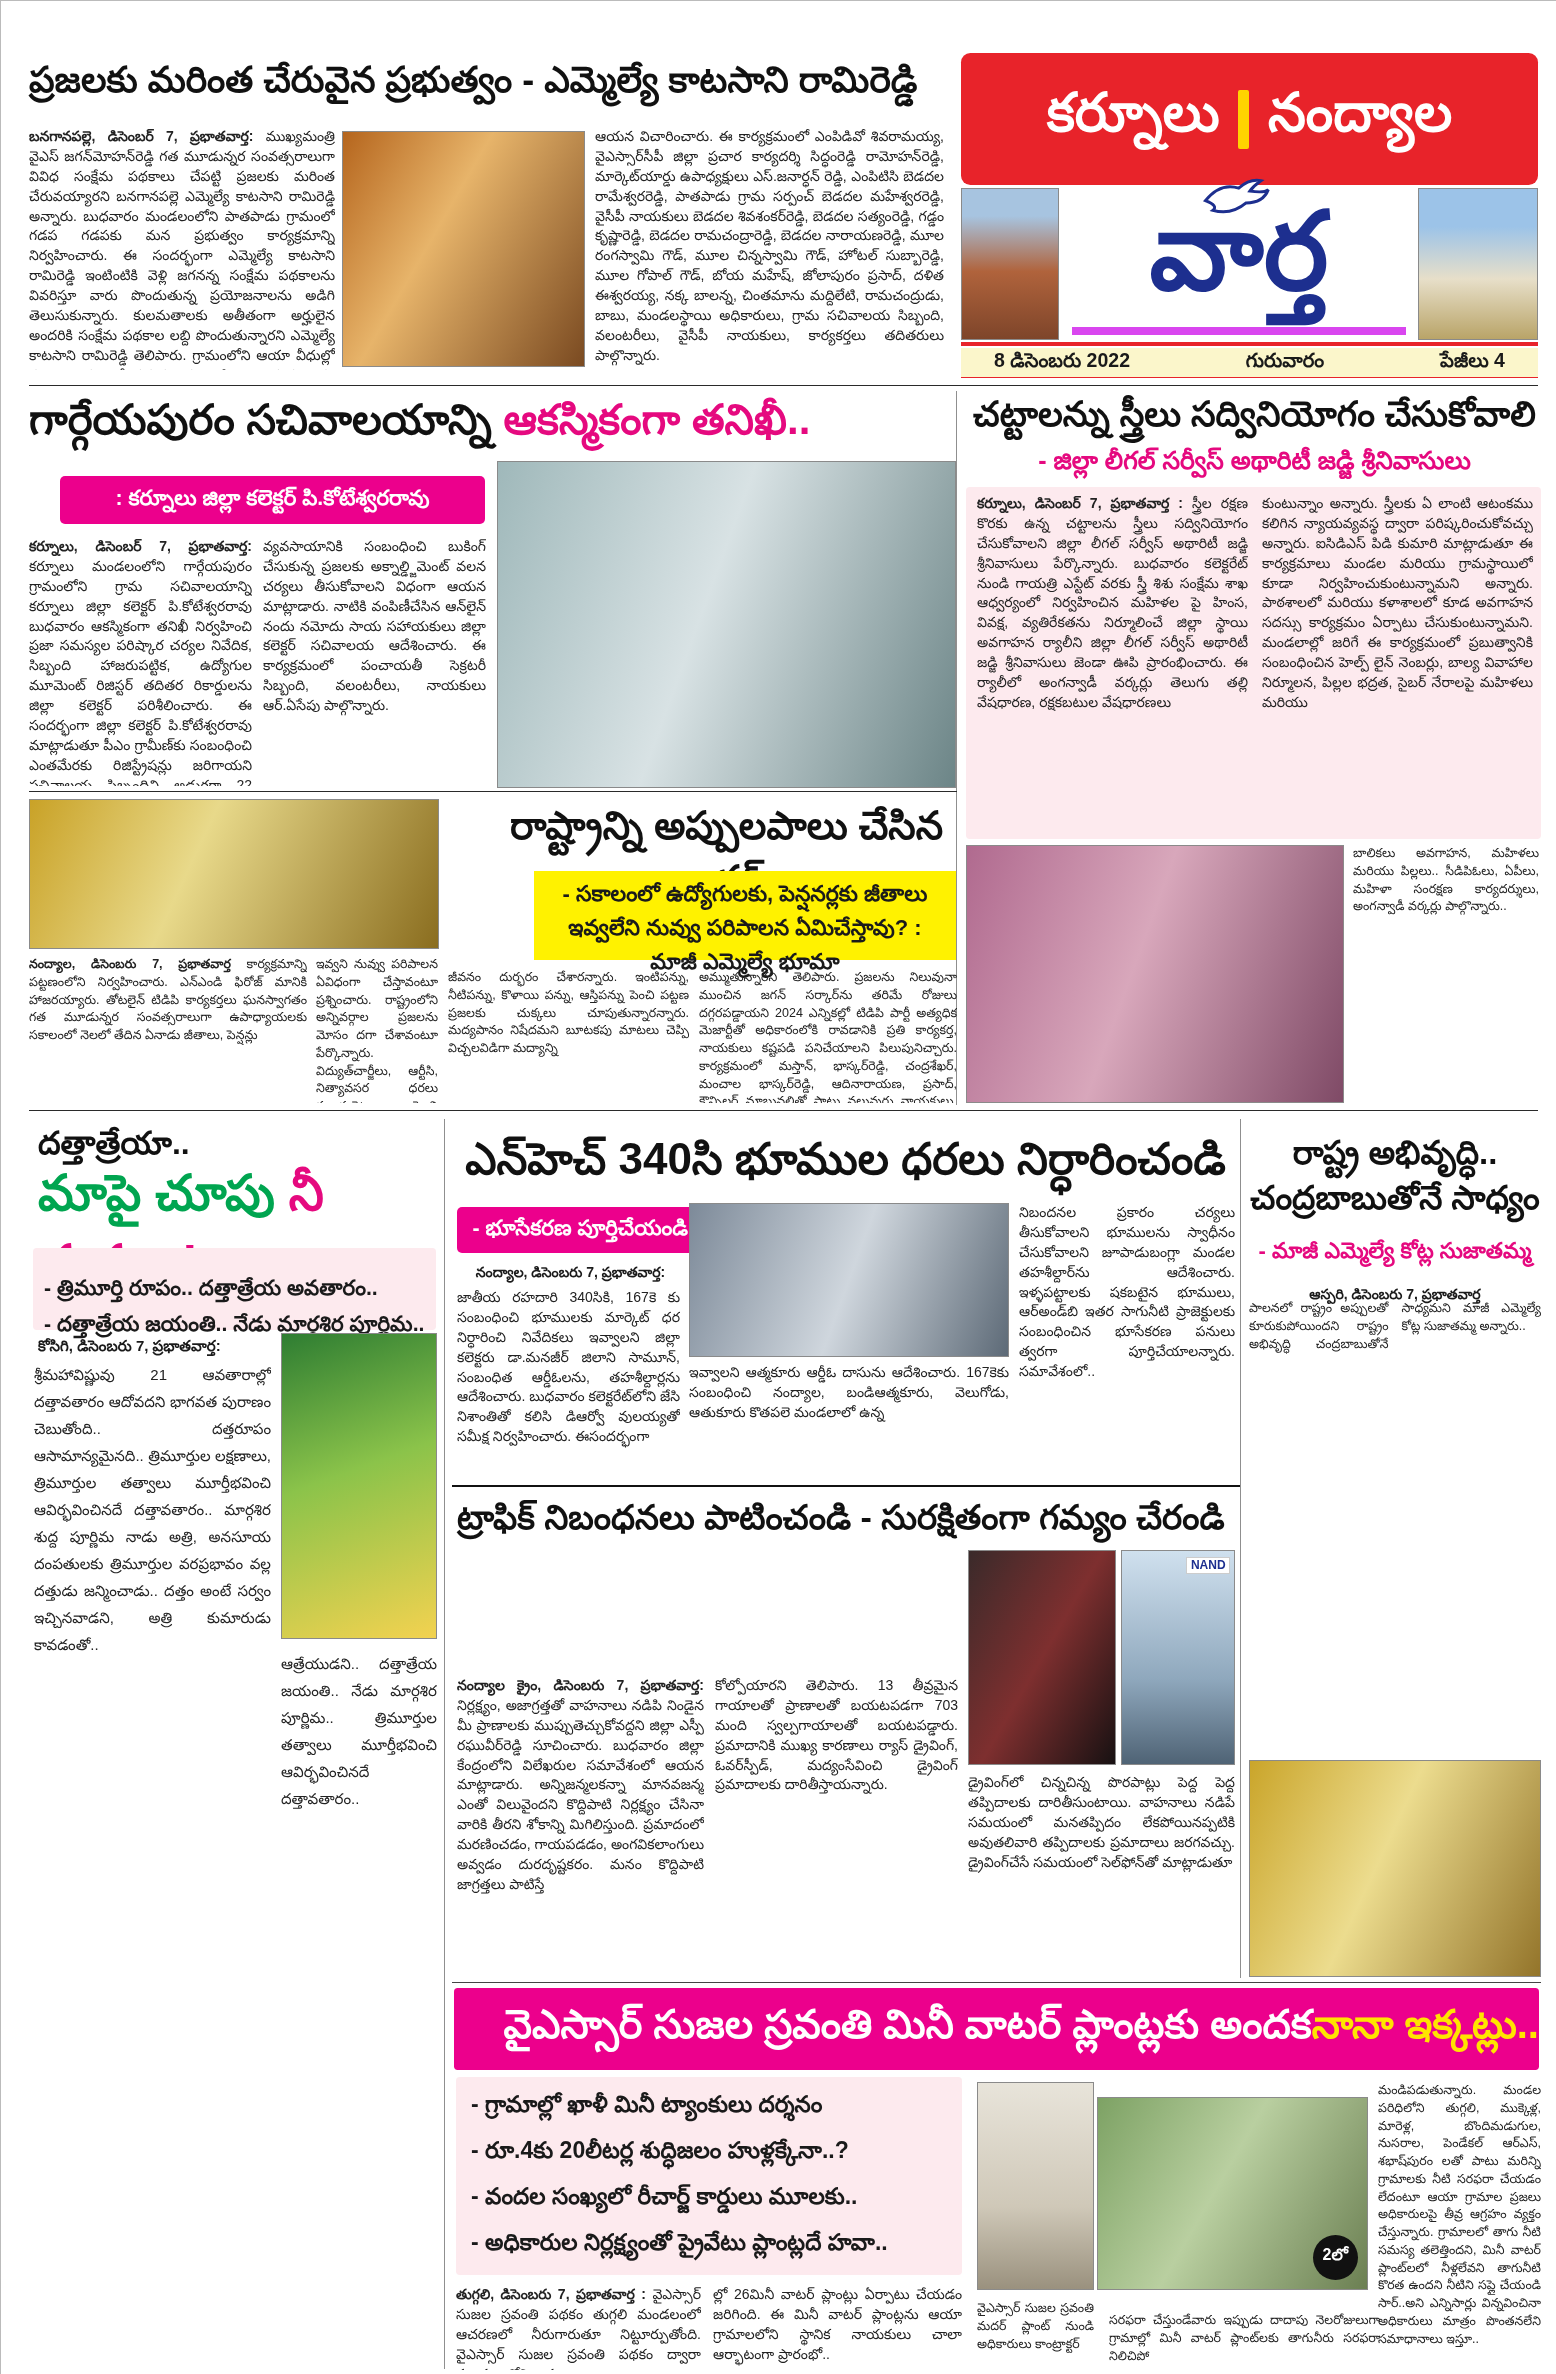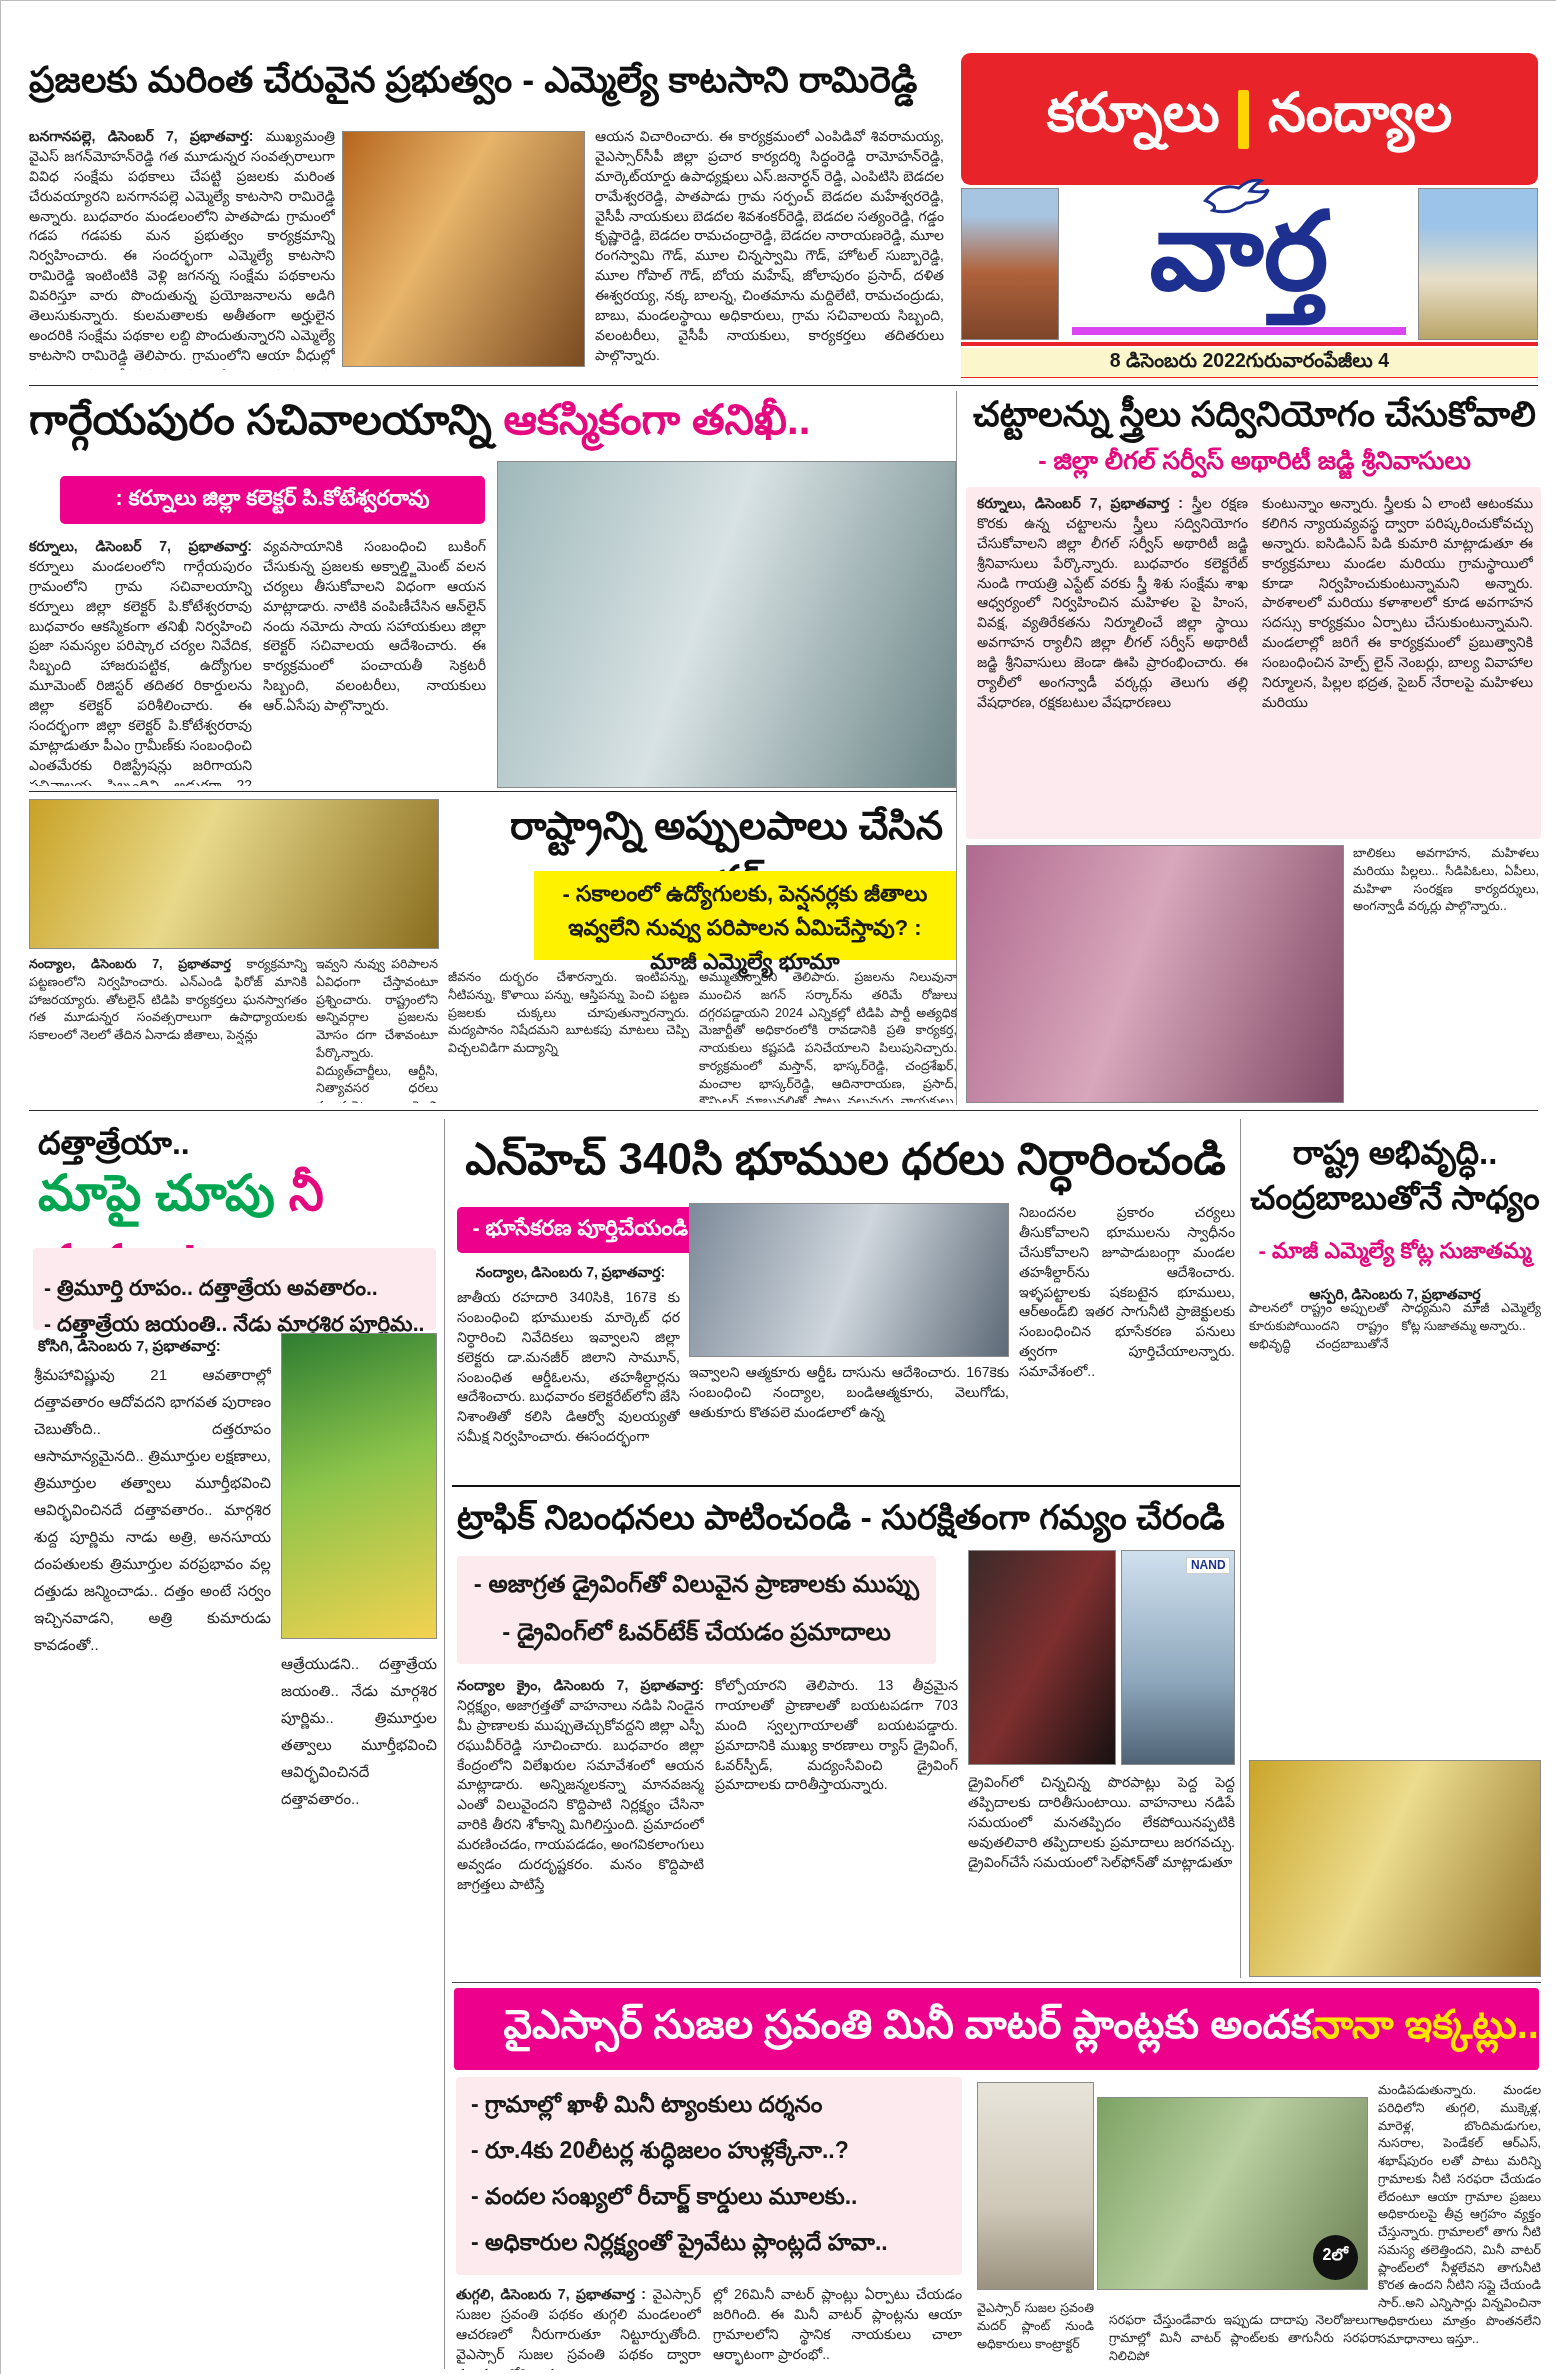--- a/index.html
+++ b/index.html
@@ -18,22 +18,22 @@
   .pinkbox{background:#fdeaee;border-radius:3.7px;box-sizing:border-box;}
   .yellowbox{background:#fff200;box-sizing:border-box;}
   .vline{border-left:1.9px solid #8f8f8f;width:0;}
   .hline{border-top:1.9px solid #2a2a2a;height:0;}
   .magenta{color:#e5097f;}
   .green{color:#00a550;}
   .navy{color:#1d2f8f;}
   .redbanner{background:#e8232a;border-radius:9.3px;display:flex;align-items:center;
     justify-content:center;color:#fff;font-weight:bold;}
   .ybar{display:inline-block;width:11px;height:59px;background:#ffd400;margin:0 18.6px;border-radius:1.9px;}
-  .datestrip{background:#fbf6cb;display:flex;align-items:center;justify-content:center;
-    font-weight:bold;font-size:19.5px;padding:0 8px;box-sizing:border-box;border-bottom:1.9px solid #e8232a;}
+  .datestrip{background:#fbf6cb;display:flex;align-items:center;justify-content:space-between;
+    font-weight:bold;font-size:19.5px;padding:0 33px;box-sizing:border-box;border-bottom:1.9px solid #e8232a;}
   .badge{position:absolute;right:9.3px;bottom:9.3px;width:45px;height:45px;border-radius:50%;
     background:#111;color:#fff;font-weight:bold;font-size:16px;display:flex;align-items:center;justify-content:center;}
   .sign{position:absolute;top:5.6px;right:3.7px;background:#fff;color:#1d2f8f;font-weight:bold;
     font-size:12px;padding:0.9px 3.7px;border:0.9px solid #ccc;}
 </style>
 </head>
 <body>
 
 <div id="page">
 
@@ -131,24 +131,20 @@
     <div>రాష్ట్ర అభివృద్ధి..</div>
     <div>చంద్రబాబుతోనే సాధ్యం</div>
   </div>
   <div class="abs b magenta center" style="left:1248px;top:1237px;width:292px;font-size:22px;">- మాజీ ఎమ్మెల్యే కోట్ల సుజాతమ్మ</div>
   <div class="abs b center" style="left:1248px;top:1276px;width:292px;font-size:14px;margin-top:9px;">ఆస్పరి, డిసెంబరు 7, ప్రభాతవార్త</div>
   <p class="abs t small" style="left:1248px;top:1299px;width:292px;height:453px;margin:0;column-count:2;column-gap:13px;">పాలనలో రాష్ట్రం అప్పులతో కూరుకుపోయిందని రాష్ట్రం అభివృద్ధి చంద్రబాబుతోనే సాధ్యమని మాజీ ఎమ్మెల్యే కోట్ల సుజాతమ్మ అన్నారు..</p>
   <div class="abs photo" style="left:1248px;top:1759px;width:292px;height:217px;background:linear-gradient(115deg,#caa52a,#ecdc8e 45%,#93742a);"></div>
 
   <div class="abs" style="left:451px;top:1484px;width:788px;height:0;border-top:2.8px solid #111;"></div>
   <div class="abs hl" style="left:456px;top:1497px;width:779px;height:46px;font-size:34px;">ట్రాఫిక్ నిబంధనలు పాటించండి - సురక్షితంగా గమ్యం చేరండి</div>
-  <div class="abs pinkbox b center" style="left:456px;top:1555px;width:479px;height:108px;font-size:24px;line-height:2.0;padding:3.7px 7.4px;">
-    <div>- అజాగ్రత డ్రైవింగ్‌తో విలువైన ప్రాణాలకు ముప్పు</div>
-    <div>- డ్రైవింగ్‌లో ఓవర్‌టేక్ చేయడం ప్రమాదాలు</div>
-  </div>
   <div class="abs photo" style="left:967px;top:1549px;width:148px;height:215px;background:linear-gradient(120deg,#3a2a2a,#7e2f2f 50%,#171112);"></div>
   <div class="abs photo" style="left:1120px;top:1549px;width:114px;height:215px;background:linear-gradient(180deg,#cfe0ee,#8fa8bd 60%,#4f6375);">
     <span class="sign">NAND</span>
   </div>
   <p class="abs t" style="left:456px;top:1675px;width:247px;height:297px;margin:0;">
     <b>నంద్యాల క్రైం, డిసెంబరు 7, ప్రభాతవార్త: </b>
     <span>నిర్లక్ష్యం, అజాగ్రత్తతో వాహనాలు నడిపి నిండైన మీ ప్రాణాలకు ముప్పుతెచ్చుకోవద్దని జిల్లా ఎస్పీ రఘువీర్‌రెడ్డి సూచించారు. బుధవారం జిల్లా కేంద్రంలోని విలేఖరుల సమావేశంలో ఆయన మాట్లాడారు. అన్నిజన్మలకన్నా మానవజన్మ ఎంతో విలువైందని కొద్దిపాటి నిర్లక్ష్యం చేసినా వారికి తీరని శోకాన్ని మిగిలిస్తుంది. ప్రమాదంలో మరణించడం, గాయపడడం, అంగవికలాంగులు అవ్వడం దురదృష్టకరం. మనం కొద్దిపాటి జాగ్రత్తలు పాటిస్తే</span>
   </p>
   <p class="abs t" style="left:714px;top:1675px;width:243px;height:297px;margin:0;">కోల్పోయారని తెలిపారు. 13 తీవ్రమైన గాయాలతో ప్రాణాలతో బయటపడగా 703 మంది స్వల్పగాయాలతో బయటపడ్డారు. ప్రమాదానికి ముఖ్య కారణాలు ర్యాస్ డ్రైవింగ్, ఓవర్‌స్పీడ్, మద్యంసేవించి డ్రైవింగ్ ప్రమాదాలకు దారితీస్తాయన్నారు.</p>
   <p class="abs t" style="left:967px;top:1772px;width:267px;height:200px;margin:0;">డ్రైవింగ్‌లో చిన్నచిన్న పొరపాట్లు పెద్ద పెద్ద తప్పిదాలకు దారితీసుంటాయి. వాహనాలు నడిపే సమయంలో మనతప్పిదం లేకపోయినప్పటికి అవుతలివారి తప్పిదాలకు ప్రమాదాలు జరగవచ్చు. డ్రైవింగ్‌చేసే సమయంలో సెల్‌ఫోన్‌తో మాట్లాడుతూ</p>

